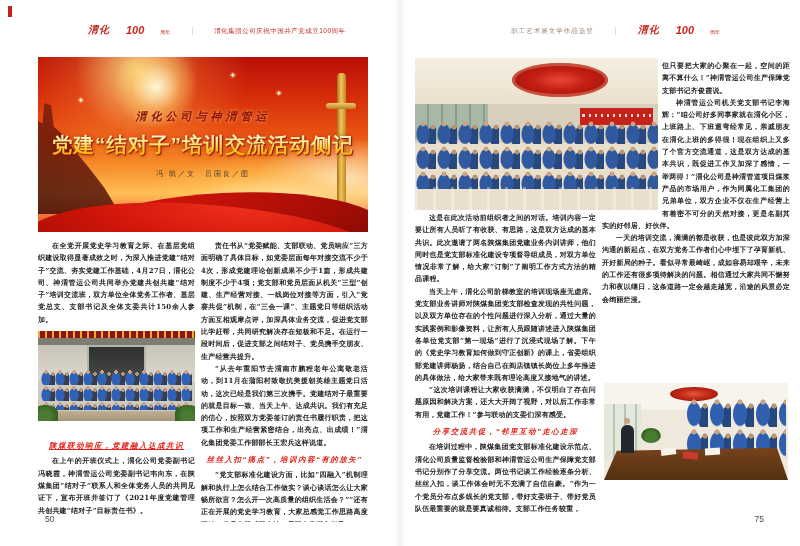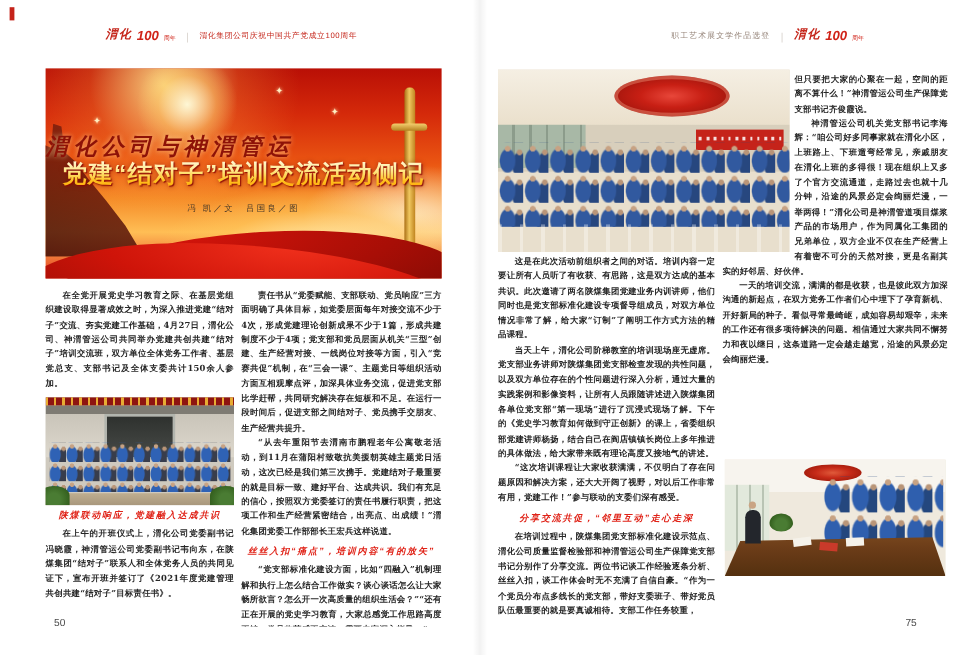--- a/index.html
+++ b/index.html
@@ -5,21 +5,21 @@
   * { margin:0; padding:0; box-sizing:border-box; }
   html,body { background:#ffffff; }
   .spread { position:relative; width:800px; height:546px; background:#ffffff; overflow:hidden;
             font-family:"Liberation Sans", sans-serif; }
 
   
   .corner-mark { position:absolute; left:8px; top:6px; width:4px; height:11px; background:#c5231a; }
   .gutter { position:absolute; left:394px; top:0; width:12px; height:546px;
             background:linear-gradient(90deg, rgba(0,0,0,0) 0%, rgba(0,0,0,0.05) 50%, rgba(0,0,0,0) 100%); }
 
-  .hdr { position:absolute; top:25px; display:flex; align-items:flex-end; gap:4px; }
+  .hdr { position:absolute; top:25px; display:flex; align-items:flex-end; gap:16px; }
   .hdr-left { left:88px; }
   .hdr-right { right:80px; }
   .logo-script { font-family:"DejaVu Serif", serif; font-style:italic; font-weight:bold;
                  color:#c5271c; font-size:10px; letter-spacing:1px; line-height:10px; }
   .logo-100 { color:#d02318; font-weight:bold; font-style:italic; font-size:11px; line-height:10px; }
   .logo-100-sub { color:#d02318; font-size:5px; line-height:6px; }
   .hdr-divider { color:#c9c2ba; font-size:8px; line-height:9px; padding:0 2px; }
   .hdr-caption-left { color:#c5271c; font-size:6.5px; letter-spacing:0.5px; line-height:9px; }
   .hdr-caption-right { color:#96857a; font-size:6.5px; letter-spacing:1px; line-height:9px; }
 
@@ -43,22 +43,22 @@
   .hero-pillar { position:absolute; right:22px; top:16px; width:9px; height:152px; border-radius:4px;
       background:linear-gradient(90deg, #a96f15 0%, #f0c75e 45%, #c08420 100%); }
   .hero-pillar-wing { position:absolute; right:12px; top:46px; width:30px; height:6px; border-radius:3px;
       background:linear-gradient(180deg, #f3cd6d, #b5811f); }
   .hero-ribbon-back { position:absolute; left:-12px; bottom:-26px; width:360px; height:64px;
       background:radial-gradient(ellipse at 35% 0%, #d3140b 0%, #a80e06 55%, #7d0a04 100%);
       border-radius:55% 45% 0 0 / 100% 70% 0 0; transform:rotate(-3deg); }
   .hero-ribbon-front { position:absolute; left:-16px; bottom:-34px; width:370px; height:62px;
       background:radial-gradient(ellipse at 60% 0%, #f0301c 0%, #cf1409 50%, #970c04 100%);
       border-radius:45% 65% 0 0 / 75% 100% 0 0; transform:rotate(2deg); }
-  .hero-kicker { position:absolute; top:52px; width:100%; text-align:left; z-index:3;
-      font-family:"DejaVu Serif", serif; font-style:italic; font-weight:bold; font-size:19px;
+  .hero-kicker { position:absolute; top:52px; width:100%; text-align:center; z-index:3;
+      font-family:"DejaVu Serif", serif; font-style:italic; font-weight:bold; font-size:11px;
       color:#8e1207; letter-spacing:4px; text-shadow:0 0 4px rgba(255,225,160,0.7); }
   .hero-title { position:absolute; top:74px; width:100%; text-align:center; z-index:3;
       font-weight:bold; font-size:20.5px; letter-spacing:1px;
       background:linear-gradient(180deg, #fffdf0 0%, #ffe98a 40%, #ffc21e 70%, #ff9d05 100%);
       -webkit-background-clip:text; background-clip:text; color:transparent;
       filter:drop-shadow(1px 1.5px 0 rgba(140,10,5,0.85)) drop-shadow(0 0 2px rgba(120,0,0,0.45)); }
   .hero-byline { position:absolute; top:112px; width:100%; text-align:center; z-index:3;
       font-size:7px; color:#4b3a28; letter-spacing:2px; }
 
   
@@ -87,21 +87,21 @@
         radial-gradient(circle 1.8px at 5px 3px, #c7a283 1.6px, transparent 2.1px),
         radial-gradient(ellipse 4.5px 7px at 5px 10px, #2f62b5 4.2px, transparent 5px),
         radial-gradient(circle 1.8px at 12px 5px, #b99578 1.6px, transparent 2.1px),
         radial-gradient(ellipse 4.5px 7px at 12px 12px, #383d4c 4.2px, transparent 5px);
       background-size:14px 16px; }
   .pb-ground { position:absolute; left:0; bottom:0; width:100%; height:11%;
       background:linear-gradient(180deg, #bfae90, #a8977c); }
   .pb-bush { position:absolute; bottom:0; width:26px; height:16px; border-radius:50% 50% 0 0;
       background:radial-gradient(circle at 50% 70%, #4a7c33 30%, #35611f 75%); }
   .pb-bush-l { left:-6px; } .pb-bush-r { right:-6px; }
-  .photoB-caption { margin-top:3px; }
+  .photoB-caption { margin-top:19px;text-decoration:underline; }
 
   
   .photoA { position:absolute; left:415px; top:58px; width:243px; height:152px; overflow:hidden; background:#e8dfcd; }
   .pa-ceiling { position:absolute; left:0; top:0; width:100%; height:34%;
       background:linear-gradient(180deg, #f5efe3, #e9dec9); }
   .pa-emblem { position:absolute; left:40%; top:3%; width:96px; height:34px; border-radius:50%;
       background:radial-gradient(closest-side, #e8473a 0%, #c81f14 55%, #a8170e 100%);
       box-shadow:inset 0 0 0 3px rgba(255,180,150,0.35); }
   .pa-wall { position:absolute; left:0; top:30%; width:100%; height:26%; background:#d8cfbc; }
   .pa-windows { position:absolute; left:0; top:30%; width:30%; height:24%;
@@ -196,21 +196,21 @@
       <div class="pb-ground"></div>
       <div class="pb-bush pb-bush-l"></div>
       <div class="pb-bush pb-bush-r"></div>
     </div>
     <div class="subhead photoB-caption">陕煤联动响应，党建融入达成共识</div>
     <p>在上午的开班仪式上，渭化公司党委副书记冯晓霞，神渭管运公司党委副书记韦向东，在陕煤集团“结对子”联系人和全体党务人员的共同见证下，宣布开班并签订了《2021年度党建管理共创共建“结对子”目标责任书》。</p>
   </div>
 
   <div class="lp-col2 body-text">
     <p>责任书从“党委赋能、支部联动、党员响应”三方面明确了具体目标，如党委层面每年对接交流不少于4次，形成党建理论创新成果不少于1篇，形成共建制度不少于4项；党支部和党员层面从机关“三型”创建、生产经营对接、一线岗位对接等方面，引入“竞赛共促”机制，在“三会一课”、主题党日等组织活动方面互相观摩点评，加深具体业务交流，促进党支部比学赶帮，共同研究解决存在短板和不足。在运行一段时间后，促进支部之间结对子、党员携手交朋友、生产经营共提升。</p>
-    <p>“从去年重阳节去渭南市鹏程老年公寓敬老活动，到11月在蒲阳村致敬抗美援朝英雄主题党日活动，这次已经是我们第三次携手。党建结对子最重要的就是目标一致、建好平台、达成共识。我们有充足的信心，按照双方党委签订的责任书履行职责，把这项工作和生产经营紧密结合，出亮点、出成绩！”渭化集团党委工作部部长王宏兵这样说道。</p>
+    <p>“从去年重阳节去渭南市鹏程老年公寓敬老活动，到11月在蒲阳村致敬抗美援朝英雄主题党日活动，这次已经是我们第三次携手。党建结对子最重要的就是目标一致、当天上午、达成共识。我们有充足的信心，按照双方党委签订的责任书履行职责，把这项工作和生产经营紧密结合，出亮点、出成绩！”渭化集团党委工作部部长王宏兵这样说道。</p>
     <div class="subhead">丝丝入扣“痛点”，培训内容“有的放矢”</div>
     <p>“党支部标准化建设方面，比如“四融入”机制理解和执行上怎么结合工作做实？谈心谈话怎么让大家畅所欲言？怎么开一次高质量的组织生活会？”“还有正在开展的党史学习教育，大家总感觉工作思路高度不够，党员收获感不充沛，需要专家深入指导。”</p>
   </div>
 
   <div class="photoA">
     <div class="pa-ceiling"></div>
     <div class="pa-emblem"></div>
     <div class="pa-wall"></div>
     <div class="pa-windows"></div>
     <div class="pa-banner"></div>
@@ -222,21 +222,21 @@
     <p>这是在此次活动前组织者之间的对话。培训内容一定要让所有人员听了有收获、有思路，这是双方达成的基本共识。此次邀请了两名陕煤集团党建业务内训讲师，他们同时也是党支部标准化建设专项督导组成员，对双方单位情况非常了解，给大家“订制”了阐明工作方式方法的精品课程。</p>
     <p>当天上午，渭化公司阶梯教室的培训现场座无虚席。党支部业务讲师对陕煤集团党支部检查发现的共性问题，以及双方单位存在的个性问题进行深入分析，通过大量的实践案例和影像资料，让所有人员跟随讲述进入陕煤集团各单位党支部“第一现场”进行了沉浸式现场了解。下午的《党史学习教育如何做到守正创新》的课上，省委组织部党建讲师杨扬，结合自己在阎店镇镇长岗位上多年推进的具体做法，给大家带来既有理论高度又接地气的讲述。</p>
     <p>“这次培训课程让大家收获满满，不仅明白了存在问题原因和解决方案，还大大开阔了视野，对以后工作非常有用，党建工作！”参与联动的支委们深有感受。</p>
     <div class="subhead">分享交流共促，“邻里互动”走心走深</div>
     <p>在培训过程中，陕煤集团党支部标准化建设示范点、渭化公司质量监督检验部和神渭管运公司生产保障党支部书记分别作了分享交流。两位书记谈工作经验逐条分析、丝丝入扣，谈工作体会时无不充满了自信自豪。“作为一个党员分布点多线长的党支部，带好支委班子、带好党员队伍最重要的就是要真诚相待。支部工作任务较重，</p>
   </div>
 
   <div class="rp-col2 body-text">
     <div class="photoA-spacer"></div>
     <p class="no-indent">但只要把大家的心聚在一起，空间的距离不算什么！”神渭管运公司生产保障党支部书记齐俊霞说。</p>
-    <p>神渭管运公司机关党支部书记李海辉：“咱公司好多同事家就在渭化小区，上班路上、下班遛弯经常见，亲戚朋友在渭化上班的多得很！现在组织上又多了个官方交流通道，走路过去也就十几分钟，沿途的风景必定会绚丽烂漫，一举两得！”渭化公司是神渭管道项目煤浆产品的市场用户，作为同属化工集团的兄弟单位，双方企业不仅在生产经营上有着密不可分的天然对接，更是名副其实的好邻居、好伙伴。</p>
+    <p>神渭管运公司机关党支部书记李海辉：“咱公司好多同事家就在渭化小区，上班路上、下班遛弯经常见，亲戚朋友在渭化上班的多得很！现在组织上又多了个官方交流通道，这是双方达成的基本共识，既促进工作又加深了感情，一举两得！”渭化公司是神渭管道项目煤浆产品的市场用户，作为同属化工集团的兄弟单位，双方企业不仅在生产经营上有着密不可分的天然对接，更是名副其实的好邻居、好伙伴。</p>
     <p>一天的培训交流，满满的都是收获，也是彼此双方加深沟通的新起点，在双方党务工作者们心中埋下了孕育新机、开好新局的种子。看似寻常最崎岖，成如容易却艰辛，未来的工作还有很多项待解决的问题。相信通过大家共同不懈努力和夜以继日，这条道路一定会越走越宽，沿途的风景必定会绚丽烂漫。</p>
   </div>
 
   <div class="photoC">
     <div class="pc-ceiling"></div>
     <div class="pc-emblem"></div>
     <div class="pc-window"></div>
     <div class="pc-people"></div>
     <div class="pc-table"></div>
     <div class="pc-paper pc-paper-1"></div>

